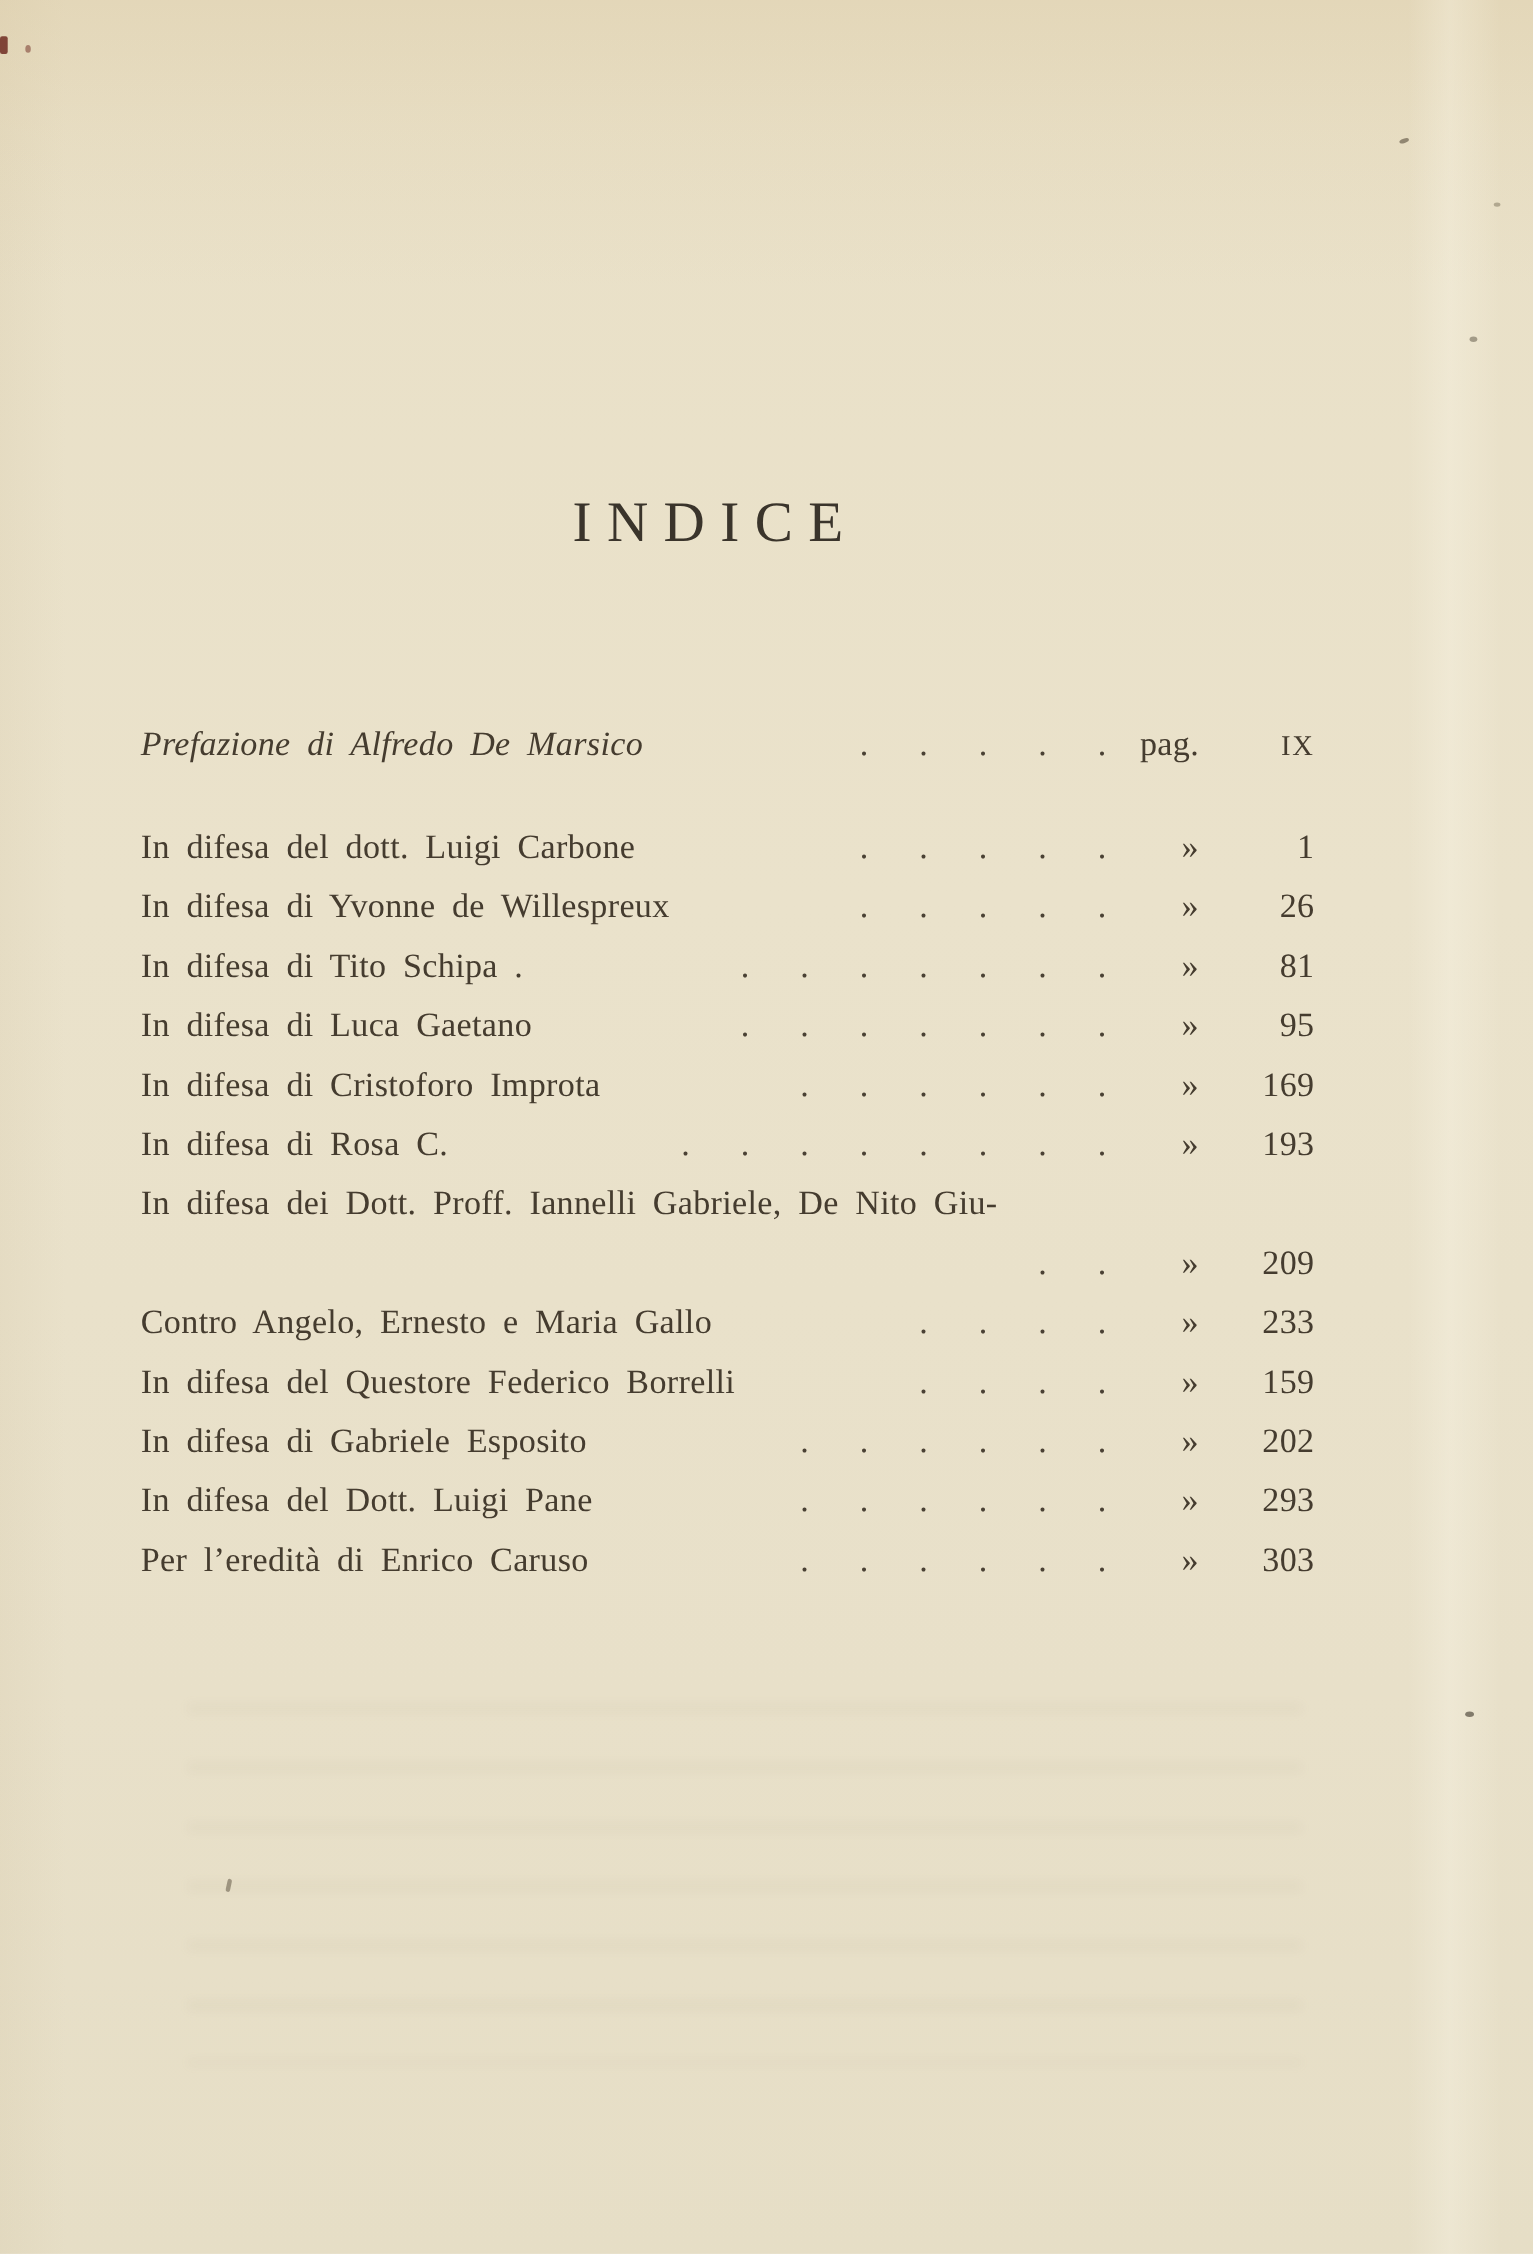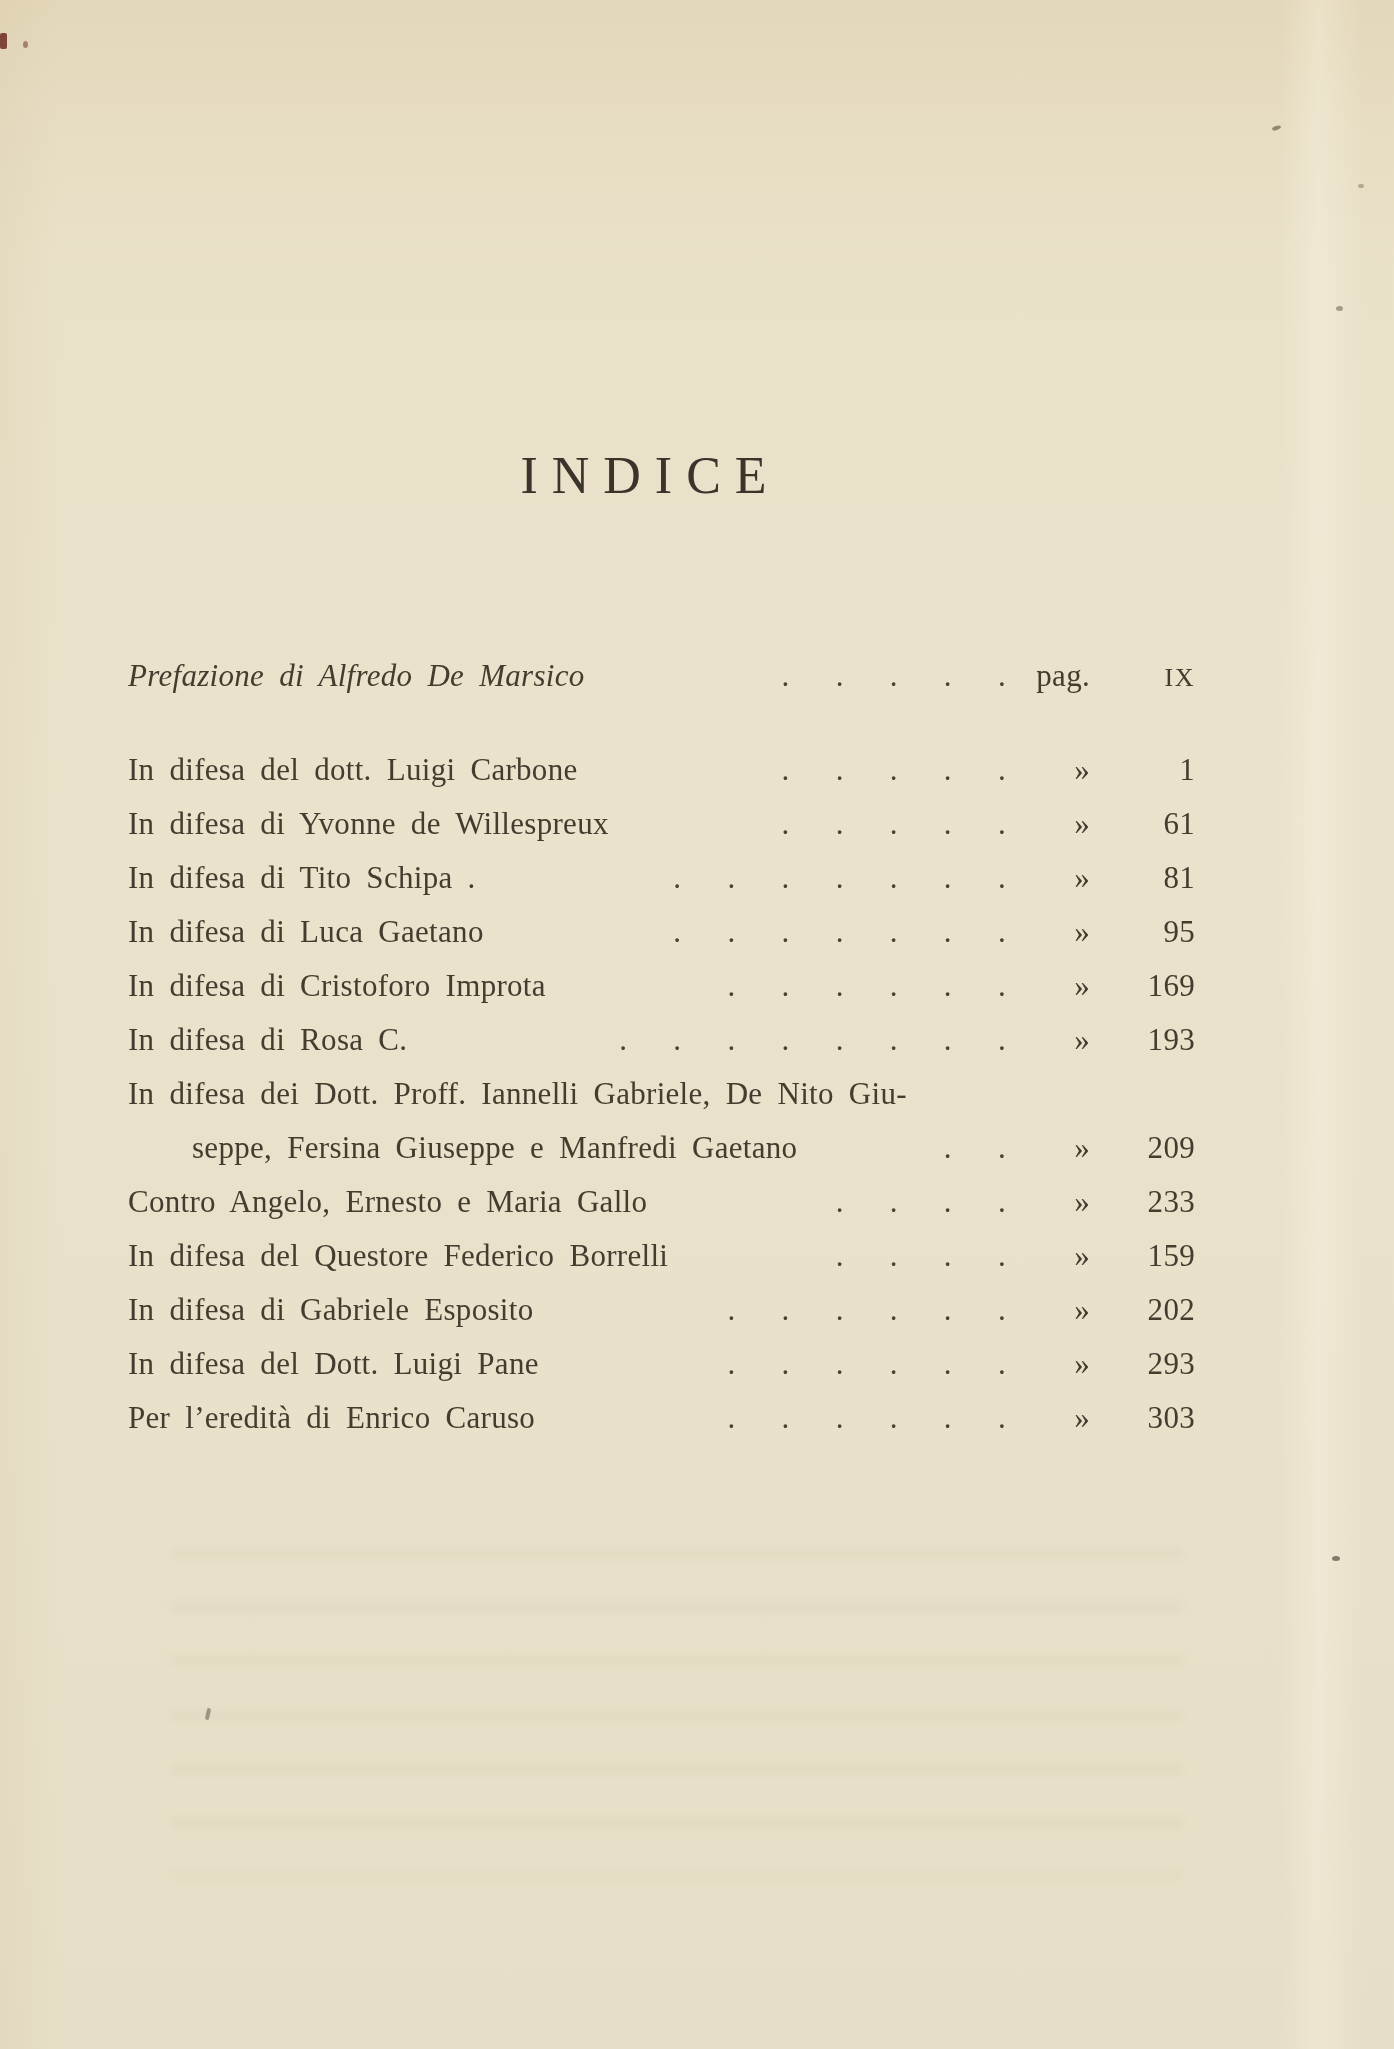--- a/index.html
+++ b/index.html
@@ -116,21 +116,21 @@
     <span class="label">In difesa del dott. Luigi Carbone</span>
     <span class="dots">. . . . .</span>
     <span class="marker">»</span>
     <span class="page">1</span>
   </div>
 
   <div class="row">
     <span class="label">In difesa di Yvonne de Willespreux</span>
     <span class="dots">. . . . .</span>
     <span class="marker">»</span>
-    <span class="page">61</span>
+    <span class="page">26</span>
   </div>
 
   <div class="row">
     <span class="label">In difesa di Tito Schipa .</span>
     <span class="dots">. . . . . . .</span>
     <span class="marker">»</span>
     <span class="page">81</span>
   </div>
 
   <div class="row">
@@ -155,21 +155,20 @@
   </div>
 
   <div class="row nopage">
     <span class="label">In difesa dei Dott. Proff. Iannelli Gabriele, De Nito Giu-</span>
     <span class="dots"></span>
     <span class="marker"></span>
     <span class="page"></span>
   </div>
 
   <div class="row indent">
-    <span class="label">seppe, Fersina Giuseppe e Manfredi Gaetano</span>
     <span class="dots">. .</span>
     <span class="marker">»</span>
     <span class="page">209</span>
   </div>
 
   <div class="row">
     <span class="label">Contro Angelo, Ernesto e Maria Gallo</span>
     <span class="dots">. . . .</span>
     <span class="marker">»</span>
     <span class="page">233</span>

